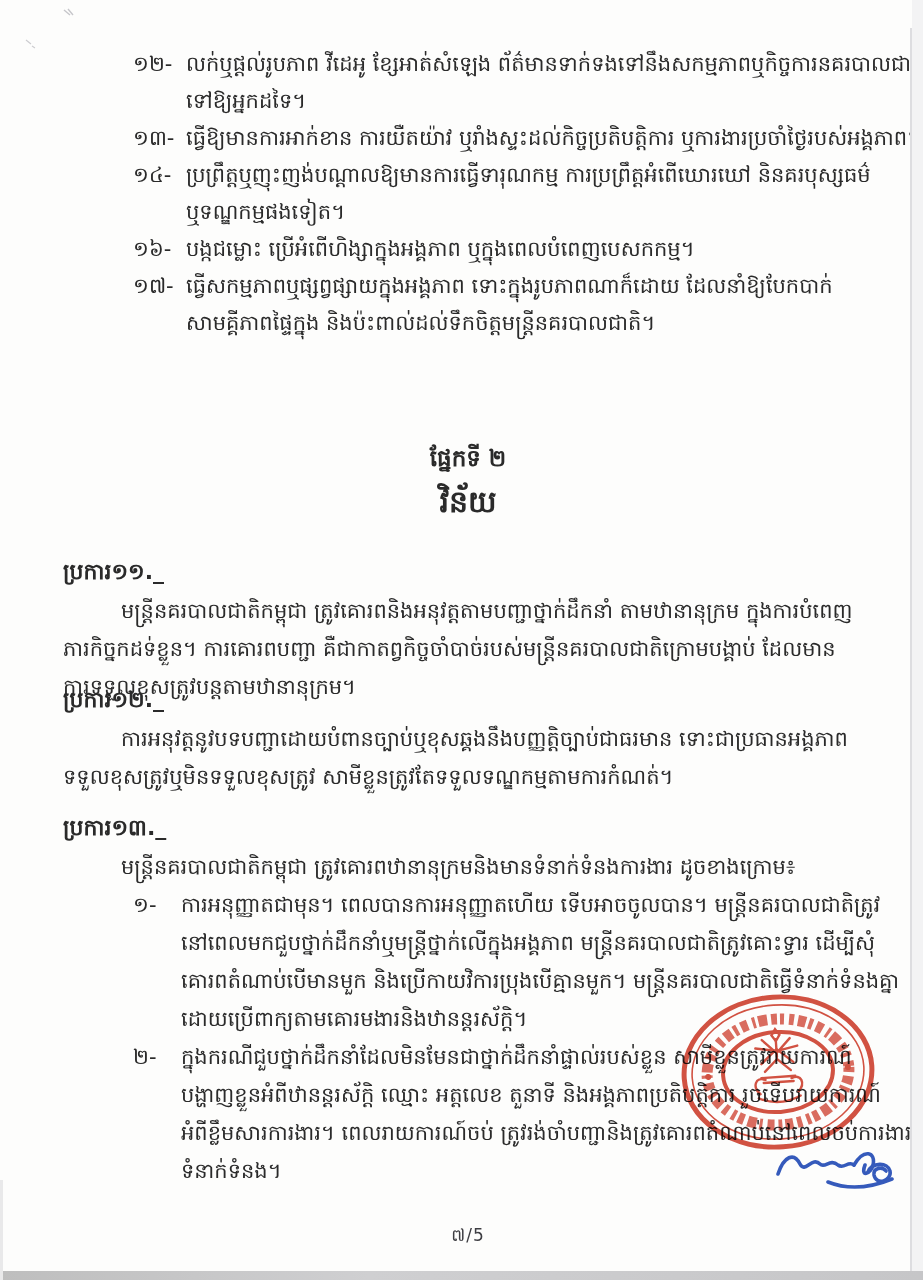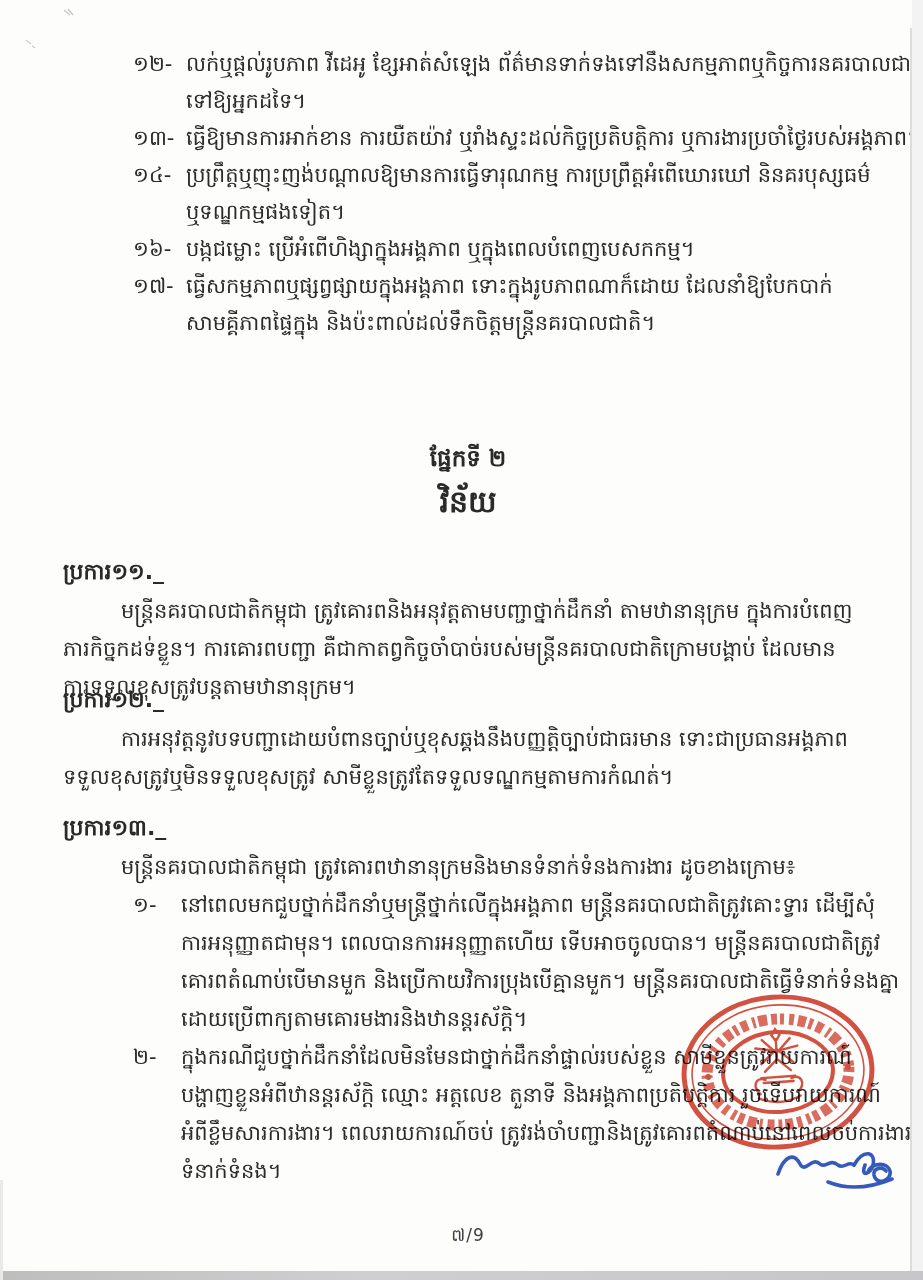--- a/index.html
+++ b/index.html
@@ -114,22 +114,22 @@
     <div class="art-line">ទទួលខុសត្រូវឬមិនទទួលខុសត្រូវ សាមីខ្លួនត្រូវតែទទួលទណ្ឌកម្មតាមការកំណត់។</div>
   </div>
 
   <div class="article art-13">
     <div class="art-head">ប្រការ១៣._</div>
     <div class="art-line indent">មន្ត្រីនគរបាលជាតិកម្ពុជា ត្រូវគោរពឋានានុក្រមនិងមានទំនាក់ទំនងការងារ ដូចខាងក្រោម៖</div>
     <div class="a13-items">
       <div class="a-item">
         <div class="a-num">១-</div>
         <div>
+          <div class="art-line">ការអនុញ្ញាតជាមុន។ ពេលបានការអនុញ្ញាតហើយ ទើបអាចចូលបាន។ មន្ត្រីនគរបាលជាតិត្រូវ</div>
           <div class="art-line">នៅពេលមកជួបថ្នាក់ដឹកនាំឬមន្ត្រីថ្នាក់លើក្នុងអង្គភាព មន្ត្រីនគរបាលជាតិត្រូវគោះទ្វារ ដើម្បីសុំ</div>
-          <div class="art-line">ការអនុញ្ញាតជាមុន។ ពេលបានការអនុញ្ញាតហើយ ទើបអាចចូលបាន។ មន្ត្រីនគរបាលជាតិត្រូវ</div>
           <div class="art-line">គោរពតំណាប់បើមានមួក និងប្រើកាយវិការប្រុងបើគ្មានមួក។ មន្ត្រីនគរបាលជាតិធ្វើទំនាក់ទំនងគ្នា</div>
           <div class="art-line">ដោយប្រើពាក្យតាមគោរមងារនិងឋានន្តរស័ក្តិ។</div>
         </div>
       </div>
       <div class="a-item">
         <div class="a-num">២-</div>
         <div>
           <div class="art-line">ក្នុងករណីជួបថ្នាក់ដឹកនាំដែលមិនមែនជាថ្នាក់ដឹកនាំផ្ទាល់របស់ខ្លួន សាមីខ្លួនត្រូវរាយការណ៍</div>
           <div class="art-line">បង្ហាញខ្លួនអំពីឋានន្តរស័ក្តិ ឈ្មោះ អត្តលេខ តួនាទី និងអង្គភាពប្រតិបត្តិការ រួចទើបរាយការណ៍</div>
           <div class="art-line">អំពីខ្លឹមសារការងារ។ ពេលរាយការណ៍ចប់ ត្រូវរង់ចាំបញ្ជានិងត្រូវគោរពតំណាប់នៅពេលចប់ការងារ</div>
@@ -163,20 +163,20 @@
 
   <svg class="signature" viewBox="0 0 132 58">
     <g stroke="#2b52b8" stroke-width="3.6" fill="none" stroke-linecap="round" stroke-linejoin="round">
       <path d="M6 36 C12 18 22 14 28 26 C33 36 40 18 48 26 C53 31 58 20 66 27 C72 32 76 22 82 27"></path>
       <path d="M82 27 C92 10 104 14 101 27 C99 36 88 40 93 27"></path>
       <path d="M96 34 C100 24 116 24 118 33 C120 43 104 48 102 37 C101 30 110 28 114 33"></path>
       <path d="M56 44 C76 52 98 50 120 41"></path>
     </g>
   </svg>
 
-  <div class="page-num">៧/9</div>
+  <div class="page-num">៧/5</div>
 
   <div class="edge-right-band"></div>
   <div class="edge-right"></div>
   <div class="edge-bottom"></div>
   <div class="edge-left"></div>
 
 </div>
 
 </body></html>

